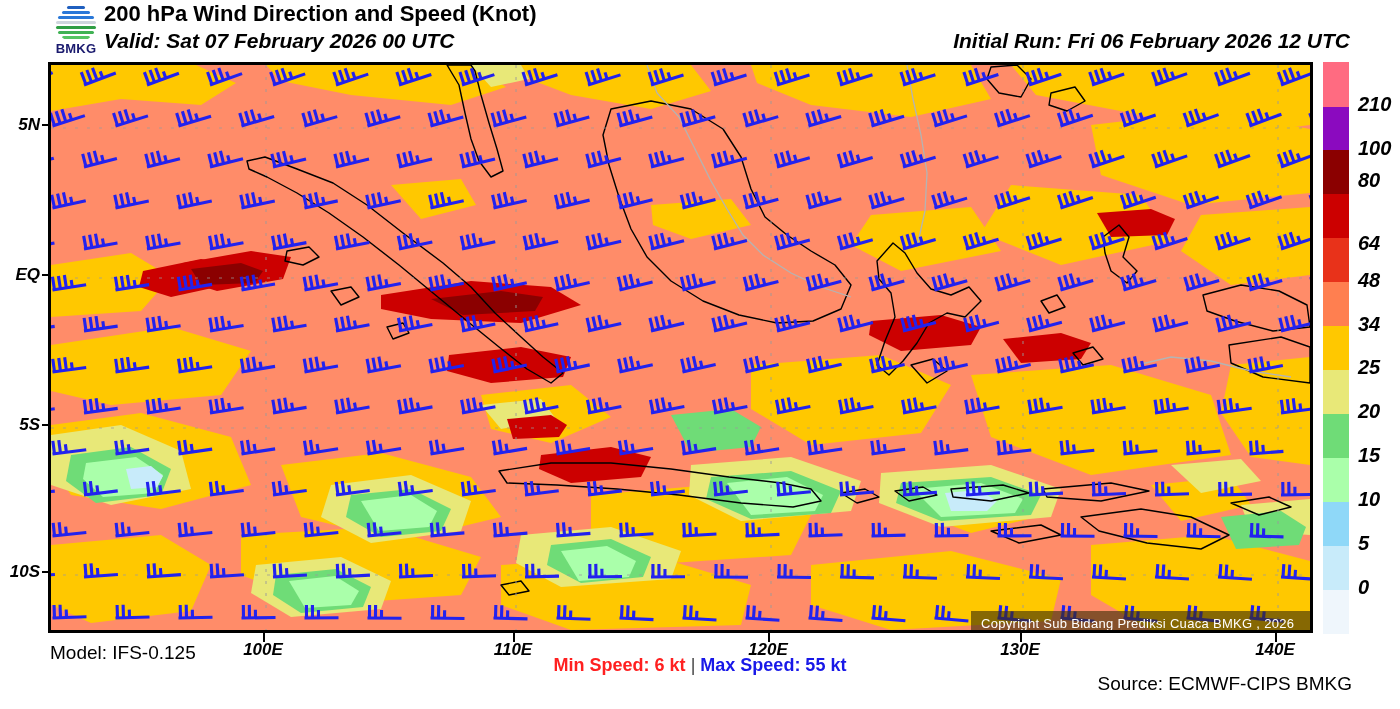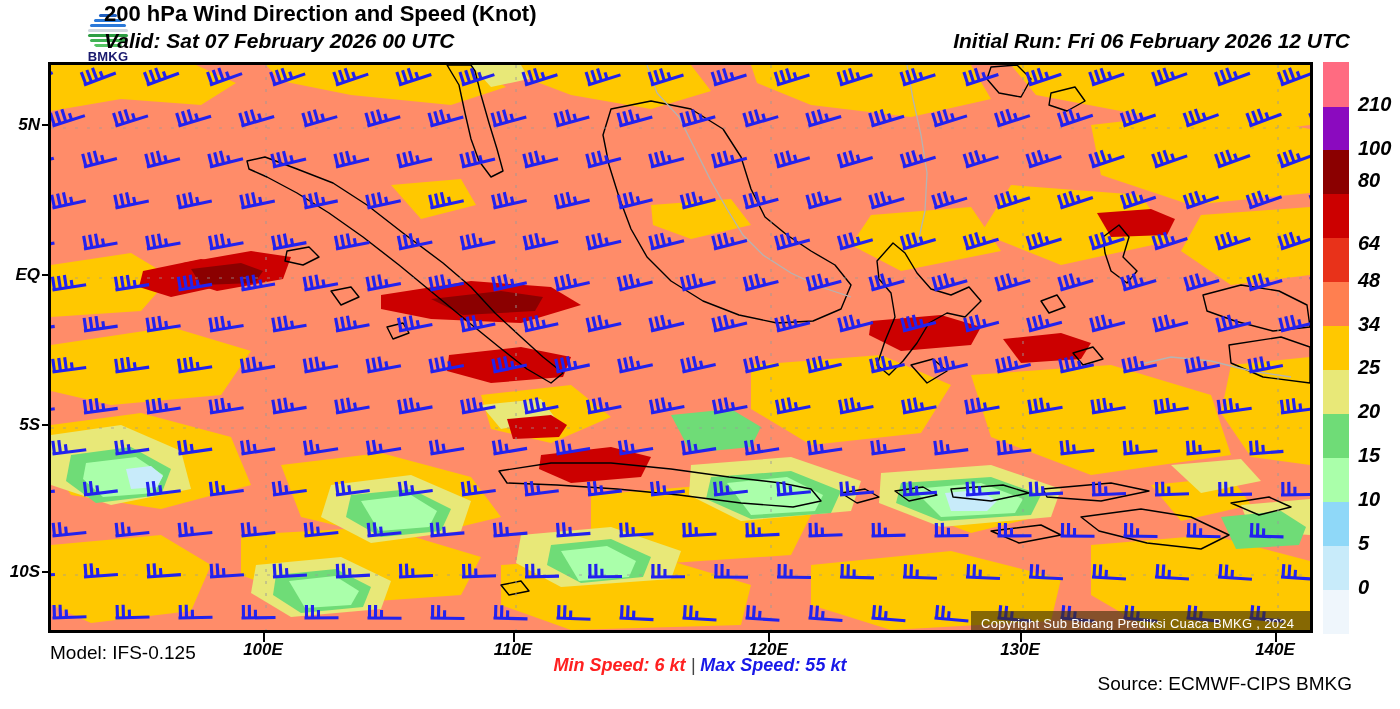--- a/index.html
+++ b/index.html
@@ -1,21 +1,21 @@
 <!DOCTYPE html>
 <html><head>
 <meta charset="utf-8">
 <style>
   html,body{margin:0;padding:0;background:#ffffff;}
   body{width:1400px;height:709px;position:relative;overflow:hidden;
        font-family:"Liberation Sans","DejaVu Sans",sans-serif;}
 
   
   #header{position:absolute;left:0;top:0;width:1400px;height:58px;}
-  #logo{position:absolute;left:48px;top:10px;width:56px;height:54px;margin-left:32px;}
+  #logo{position:absolute;left:48px;top:2px;width:56px;height:54px;}
   #logo .disc{position:absolute;left:6px;top:0px;width:44px;height:40px;
       border-radius:50%;overflow:hidden;background:#ffffff;}
   #logo .bar{position:absolute;height:3px;border-radius:2px;}
   #logo .txt{position:absolute;left:0;top:39px;width:56px;text-align:center;
       font-size:13px;font-weight:bold;color:#1a1a6e;letter-spacing:.2px;
       font-family:"Liberation Sans",sans-serif;}
   #title-main{position:absolute;left:104px;top:1px;font-size:22px;font-weight:bold;
       color:#000;white-space:nowrap;font-family:"Liberation Sans",sans-serif;}
   #title-valid{position:absolute;left:104px;top:29px;font-size:21px;font-weight:bold;
       font-style:italic;color:#000;white-space:nowrap;}
@@ -47,21 +47,21 @@
   
   #watermark{position:absolute;left:920px;top:546px;width:345px;height:24px;
       background:rgba(60,45,5,.62);color:#fff;font-size:13px;
       display:flex;align-items:center;padding-left:10px;box-sizing:border-box;
       white-space:nowrap;letter-spacing:.3px;}
 
   
   #model{position:absolute;left:50px;top:642px;font-size:19px;color:#000;white-space:nowrap;}
   #source{position:absolute;right:48px;top:673px;font-size:19px;color:#000;white-space:nowrap;}
   #speeds{position:absolute;left:0;top:655px;width:1400px;text-align:center;
-      font-size:18px;font-weight:bold;font-style:italic;white-space:nowrap;}
+      font-size:18px;font-weight:bold;white-space:nowrap;}
   #speeds .min{color:#FF2020;}
   #speeds .sep{color:#444;font-weight:normal;}
   #speeds .max{color:#1818E8;}
 </style>
 </head>
 <body>
 
 <div id="header">
 
   <div id="logo">
@@ -561,21 +561,21 @@
           <use href="#bs" x="0" y="0" transform="translate(883.5,553.0) rotate(5.0)"></use>
           <use href="#bs" x="0" y="0" transform="translate(946.5,553.0) rotate(5.3)"></use>
           <use href="#bs" x="0" y="0" transform="translate(1009.5,553.0) rotate(5.4)"></use>
           <use href="#bs" x="0" y="0" transform="translate(1072.5,553.0) rotate(5.5)"></use>
           <use href="#bs" x="0" y="0" transform="translate(1135.5,553.0) rotate(5.5)"></use>
           <use href="#bs" x="0" y="0" transform="translate(1198.5,553.0) rotate(5.3)"></use>
           <use href="#bs" x="0" y="0" transform="translate(1261.5,553.0) rotate(5.1)"></use>
         </g>
     </svg>
 
-    <div id="watermark">Copyright Sub Bidang Prediksi Cuaca BMKG , 2024</div>
+    <div id="watermark">Copyright Sub Bidang Prediksi Cuaca BMKG , 2026</div>
   </div>
 </div>
 
 <div id="axis-labels">
     <div class="ytick-label" style="top: 115px; left: 0px; width: 40px;">5N</div>
     <div class="ytick-mark" style="left: 42px; top: 124px;"></div>
     <div class="ytick-label" style="top: 265px; left: 0px; width: 40px;">EQ</div>
     <div class="ytick-mark" style="left: 42px; top: 274px;"></div>
     <div class="ytick-label" style="top: 415px; left: 0px; width: 40px;">5S</div>
     <div class="ytick-mark" style="left: 42px; top: 424px;"></div>

